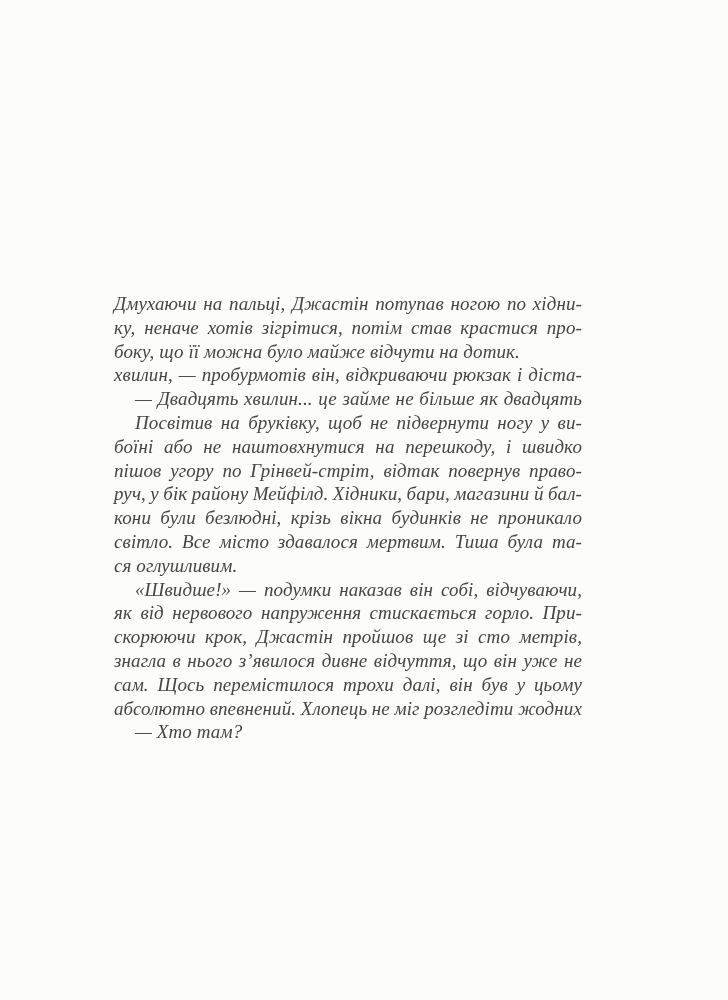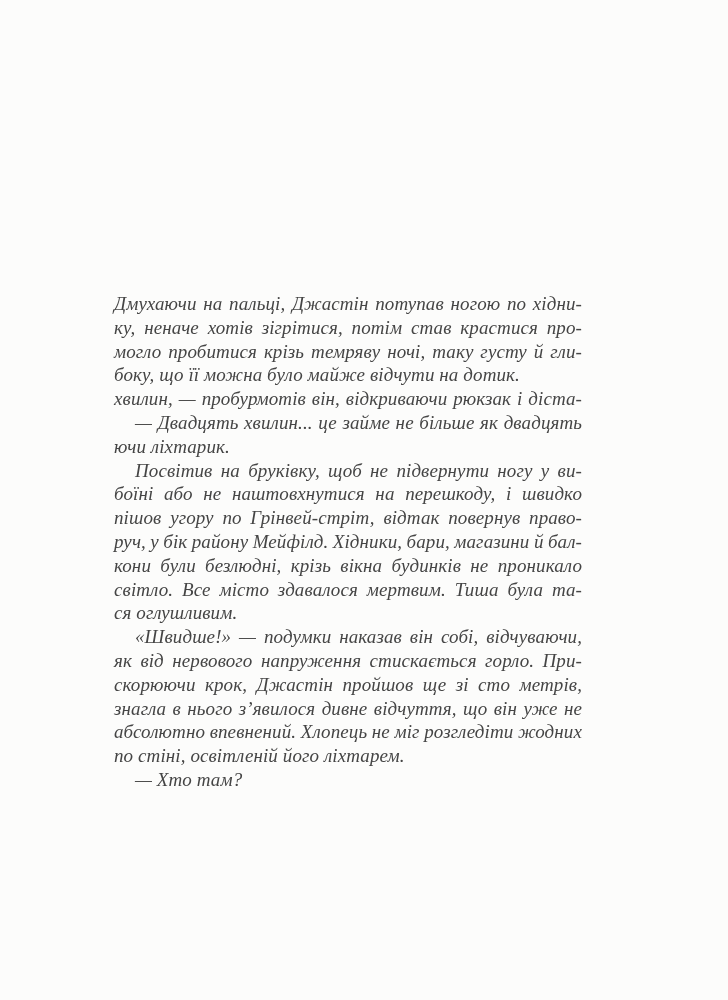--- a/index.html
+++ b/index.html
@@ -34,33 +34,31 @@
     overflow: visible;
   }
 </style>
 </head>
 <body>
 
 <div class="page" style="background: rgb(252, 252, 251); color: rgb(69, 69, 69);">
   <div class="text-block">
       <div class="line" style="word-spacing: 1.83705px;"><span>Дмухаючи на пальці, Джастін потупав ногою по хідни-</span></div>
       <div class="line" style="word-spacing: 3.95312px;"><span>ку, неначе хотів зігрітися, потім став крастися про-</span></div>
-      <div class="line" style="word-spacing: 2.0957px;"><span>могло пробитися крізь темряву ночі, таку густу й гли-</span></div>
       <div class="line"><span>боку, що її можна було майже відчути на дотик.</span></div>
       <div class="line" style="word-spacing: 1.05357px;"><span>хвилин, — пробурмотів він, відкриваючи рюкзак і діста-</span></div>
       <div class="line" style="padding-left: 21px; word-spacing: 0.787109px;"><span>— Двадцять хвилин... це займе не більше як двадцять</span></div>
-      <div class="line"><span>ючи ліхтарик.</span></div>
       <div class="line" style="padding-left: 21px; word-spacing: 3.43359px;"><span>Посвітив на бруківку, щоб не підвернути ногу у ви-</span></div>
       <div class="line" style="word-spacing: 5.79688px;"><span>боїні або не наштовхнутися на перешкоду, і швидко</span></div>
       <div class="line" style="word-spacing: 3.90625px;"><span>пішов угору по Грінвей-стріт, відтак повернув право-</span></div>
       <div class="line" style="word-spacing: -0.420139px;"><span>руч, у бік району Мейфілд. Хідники, бари, магазини й бал-</span></div>
       <div class="line" style="word-spacing: 4.5px;"><span>кони були безлюдні, крізь вікна будинків не проникало</span></div>
       <div class="line" style="word-spacing: 4.02902px;"><span>світло. Все місто здавалося мертвим. Тиша була та-</span></div>
       <div class="line"><span>ся оглушливим.</span></div>
       <div class="line" style="padding-left: 21px; word-spacing: 3.0625px; text-align: right;"><span>«Швидше!» — подумки наказав він собі, відчуваючи,</span></div>
       <div class="line" style="word-spacing: 3.61198px;"><span>як від нервового напруження стискається горло. При-</span></div>
       <div class="line" style="word-spacing: 4.62277px;"><span>скорюючи крок, Джастін пройшов ще зі сто метрів,</span></div>
       <div class="line" style="word-spacing: 1.57639px;"><span>знагла в нього з’явилося дивне відчуття, що він уже не</span></div>
+      <div class="line" style="word-spacing: 3.98633px;"><span>сам. Щось перемістилося трохи далі, він був у цьому</span></div>
       <div class="line" style="word-spacing: -0.223958px;"><span>абсолютно впевнений. Хлопець не міг розгледіти жодних</span></div>
-      <div class="line"><span>по стіні, освітленій його ліхтарем.</span></div>
       <div class="line" style="padding-left: 21px;"><span>— Хто там?</span></div>
     </div>
 </div>
 
 </body></html>

